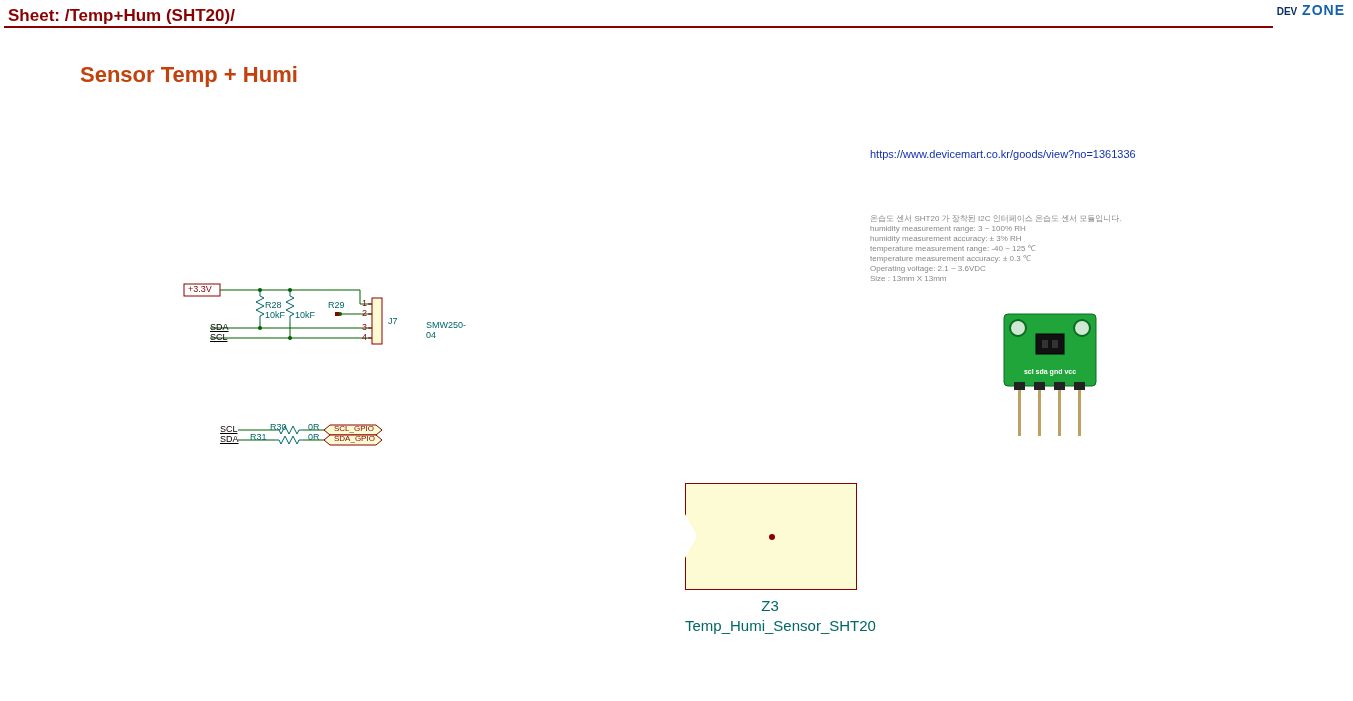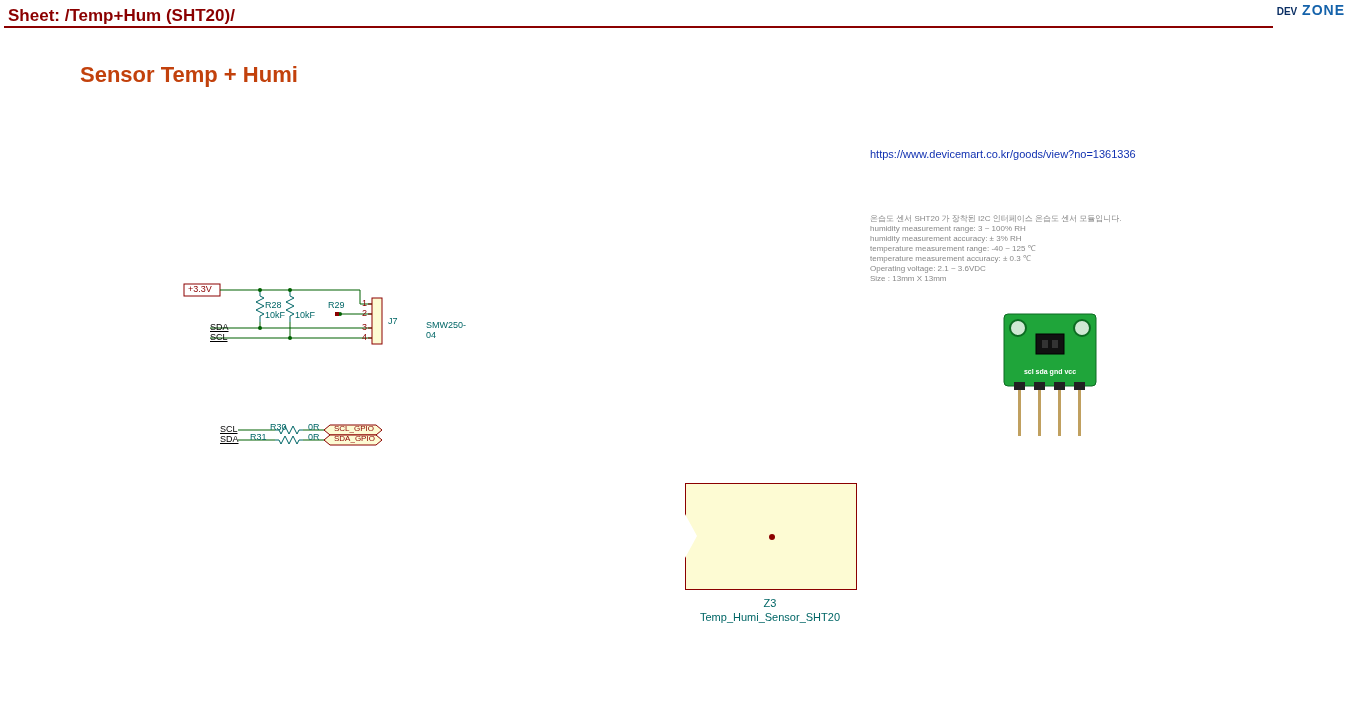--- a/index.html
+++ b/index.html
@@ -105,21 +105,21 @@
     background: #8b0000;
     border-radius: 50%;
   }
   .comp-caption {
     position: absolute;
     top: 596px;
     left: 685px;
     width: 170px;
     text-align: center;
     font-family: sans-serif;
-    font-size: 11px;
+    font-size: 15px;
     font-weight: normal;
     color: #006666;
     line-height: 1.3;
   }
   .module {
     position: absolute;
     top: 310px;
     left: 1000px;
     width: 100px;
   }

